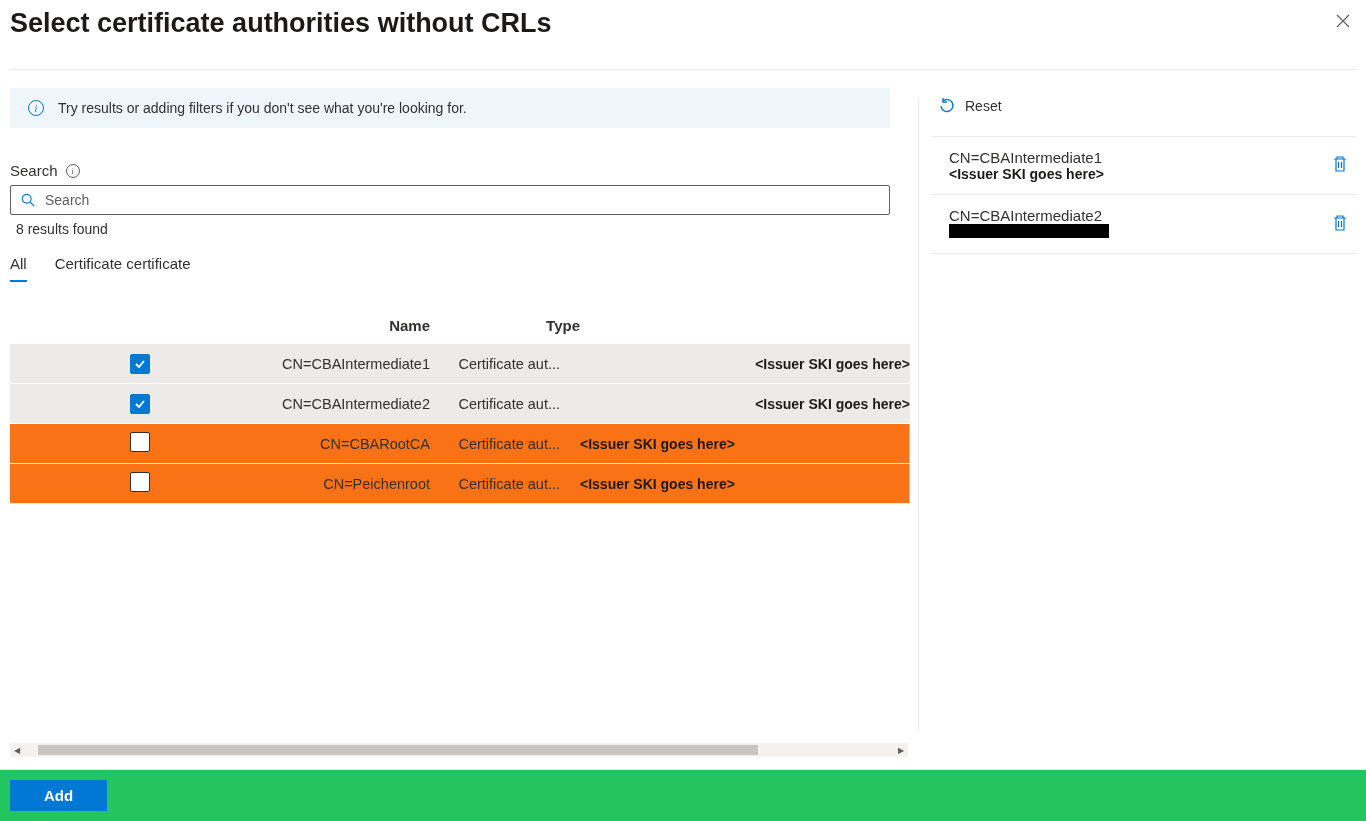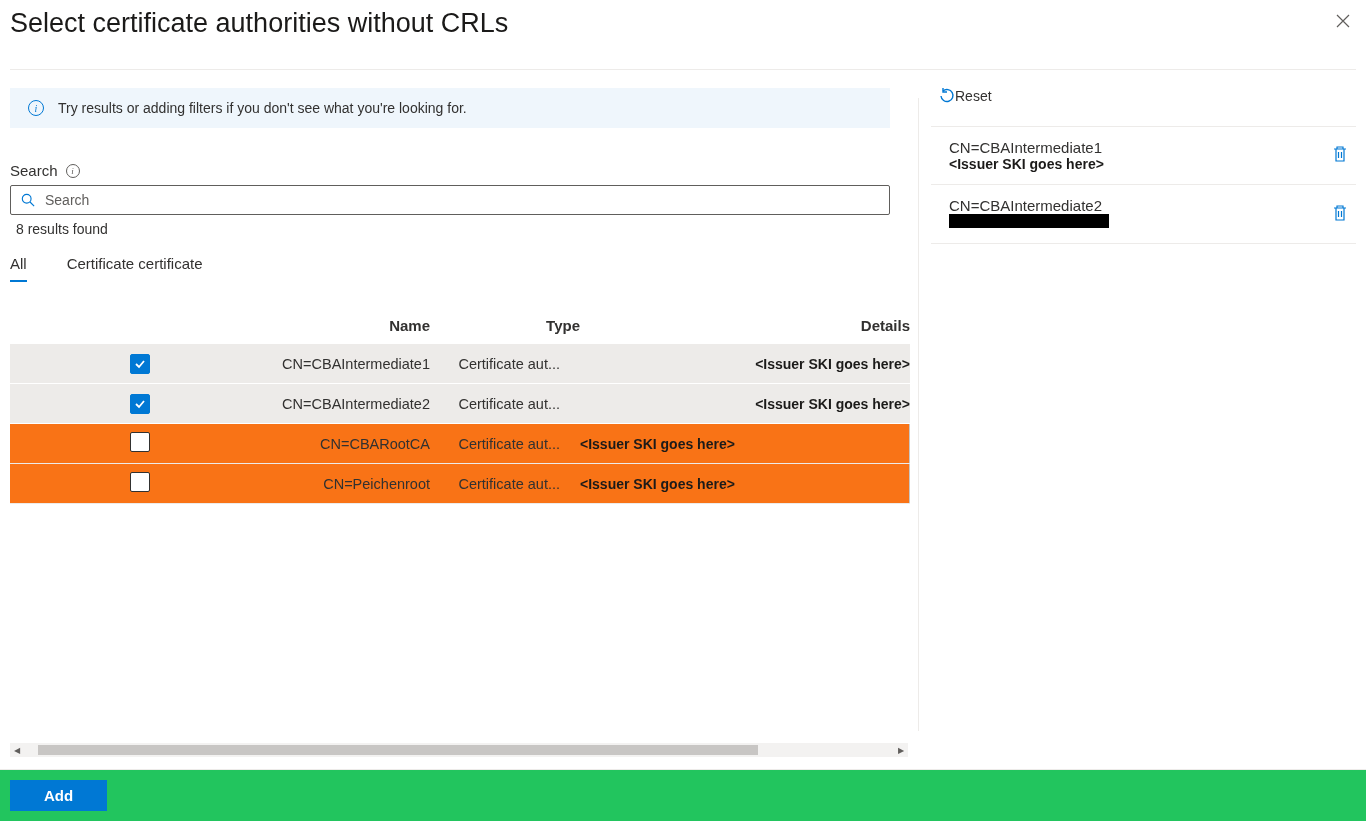--- a/index.html
+++ b/index.html
@@ -14,21 +14,21 @@
       position: relative;
     }
     .header {
       display: flex;
       justify-content: space-between;
       align-items: flex-start;
       padding: 8px 10px 0 10px;
     }
     .header h1 {
       font-size: 27px;
-      font-weight: 400;
+      font-weight: 700;
       color: #1b1a19;
     }
     .close-btn {
       cursor: pointer;
       padding: 6px;
       color: #605e5c;
       font-size: 16px;
     }
     .hr-top {
       border: none;
@@ -112,21 +112,21 @@
     }
     .search-box input::placeholder { color: #605e5c; }
     .results-count {
       margin-top: 6px;
       margin-left: 6px;
       font-size: 14px;
       color: #323130;
     }
     .tabs {
       display: flex;
-      gap: 40px;
+      gap: 28px;
       margin-top: 12px;
       border-bottom: 1px solid transparent;
     }
     .tab {
       padding: 6px 0;
       font-size: 15px;
       color: #323130;
       cursor: pointer;
       position: relative;
     }
@@ -234,21 +234,22 @@
       cursor: pointer;
     }
     .selected-title {
       font-size: 19px;
       font-weight: 600;
       color: #1b1a19;
     }
     .reset-row {
       display: flex;
       align-items: flex-start;
-      margin-top: 0;
+      gap: 10px;
+      margin-top: 10px;
       margin-left: 8px;
       color: #0078d4;
       cursor: pointer;
       font-size: 14px;
     }
     .reset-row span.label { color: #323130; }
     .sel-list {
       margin-top: 22px;
     }
     .sel-item {
@@ -323,21 +324,20 @@
     <div class="tabs">
       <div class="tab active">All</div>
       <div class="tab">Certificate certificate</div>
     </div>
 
     <div class="table">
       <div class="thead">
         <div></div>
         <div>Name</div>
         <div>Type</div>
-        <div>Details</div>
       </div>
 
       <div class="trow selected">
         <div class="chk-cell"><span class="chk checked">
               <svg width="12" height="12" viewBox="0 0 12 12">
                 <path d="M2 6 L5 9 L10 3" stroke="#fff" stroke-width="1.8" fill="none"></path>
               </svg>
             </span></div>
         <div class="name-cell">CN=CBAIntermediate1</div>
         <div class="type-cell">Certificate aut...</div>

